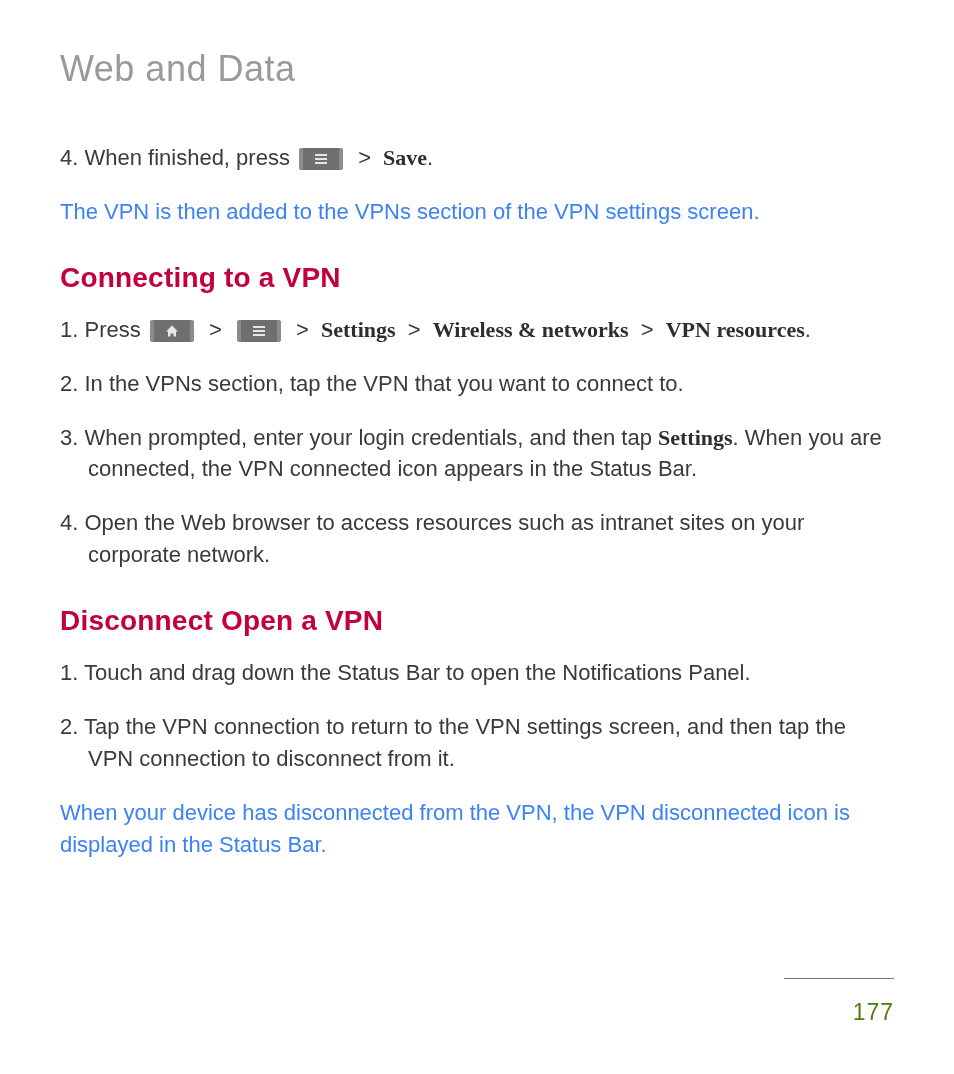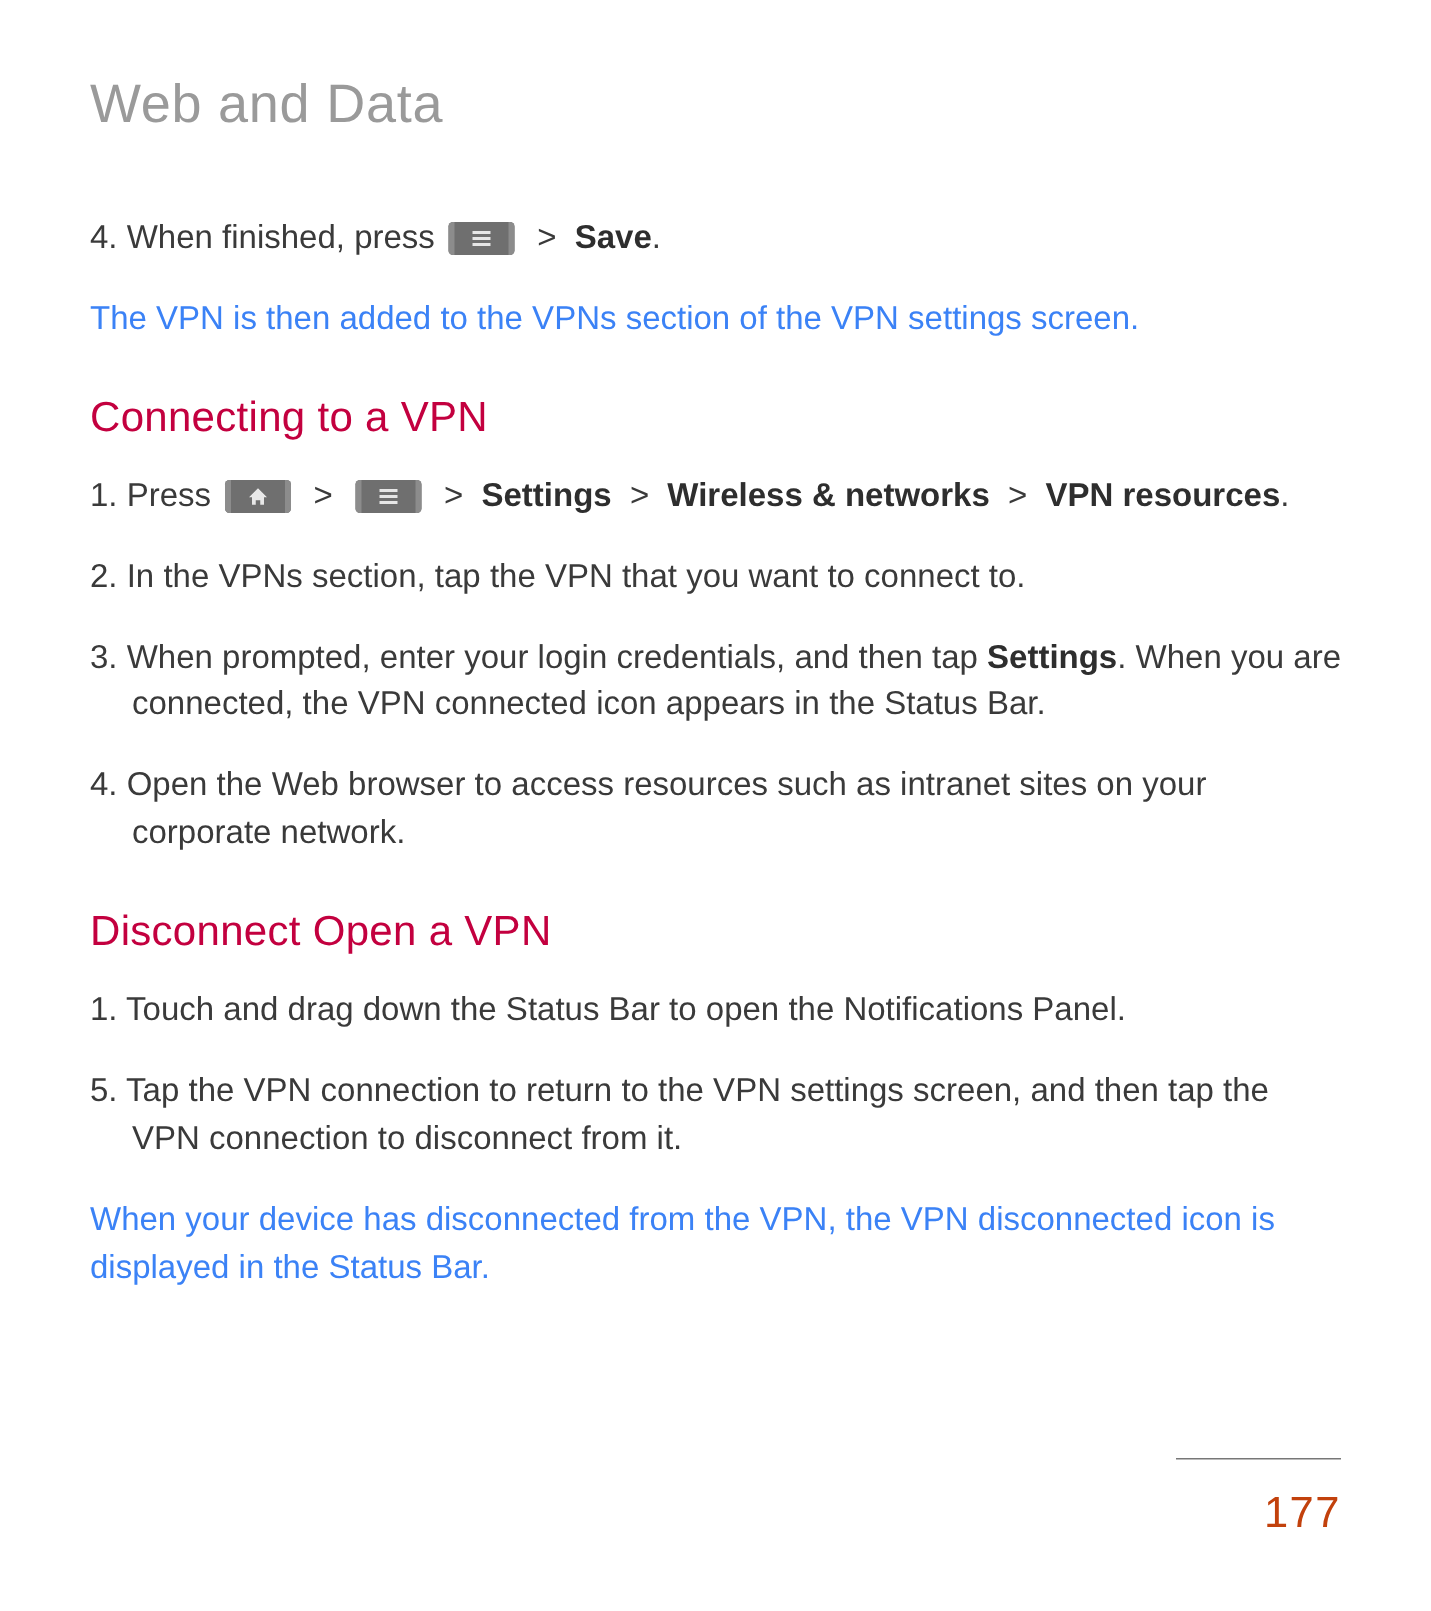--- a/index.html
+++ b/index.html
@@ -33,29 +33,30 @@
       text-indent: -28px;
     }
     .para {
       font-size: 22px;
       line-height: 1.45;
       color: #3b82f6;
       margin-bottom: 28px;
     }
     .section-heading {
       font-size: 28px;
-      font-weight: 400;
+      font-weight: 700;
       color: #c3003f;
       margin-top: 34px;
       margin-bottom: 20px;
       letter-spacing: 0.2px;
     }
     .bold {
       font-weight: 700;
       color: #2e2e2e;
+      font-family: Liberation Serif, serif;
     }
     .key {
       display: inline-block;
       vertical-align: middle;
       width: 44px;
       height: 22px;
       background: #6f6f6f;
       border-radius: 3px;
       position: relative;
       margin: 0 3px;
@@ -89,22 +90,22 @@
       text-align: right;
     }
     .footer-rule {
       width: 110px;
       height: 1px;
       background: #777;
       margin-bottom: 20px;
       margin-left: auto;
     }
     .page-number {
-      font-size: 29px;
-      color: #c2410c;
+      font-size: 23px;
+      color: #4d7c0f;
       letter-spacing: 1px;
     }
   </style>
 </head>
 <body>
 
 <div class="page-header">Web and Data</div>
 
 <div class="step">
   <span>4. When finished, press </span>
@@ -151,20 +152,20 @@
 <div class="step">
   <span>3. When prompted, enter your login credentials, and then tap </span><span class="bold">Settings</span><span>. When you are connected, the VPN connected icon appears in the Status Bar.</span>
 </div>
 
 <div class="step">4. Open the Web browser to access resources such as intranet sites on your corporate network.</div>
 
 <div class="section-heading">Disconnect Open a VPN</div>
 
 <div class="step">1. Touch and drag down the Status Bar to open the Notifications Panel.</div>
 
-<div class="step">5. Tap the VPN connection to return to the VPN settings screen, and then tap the VPN connection to disconnect from it.</div>
+<div class="step">2. Tap the VPN connection to return to the VPN settings screen, and then tap the VPN connection to disconnect from it.</div>
 
 <div class="para">When your device has disconnected from the VPN, the VPN disconnected icon is displayed in the Status Bar.</div>
 
 <div class="footer">
   <div class="footer-rule"></div>
   <div class="page-number">177</div>
 </div>
 
 </body></html>

